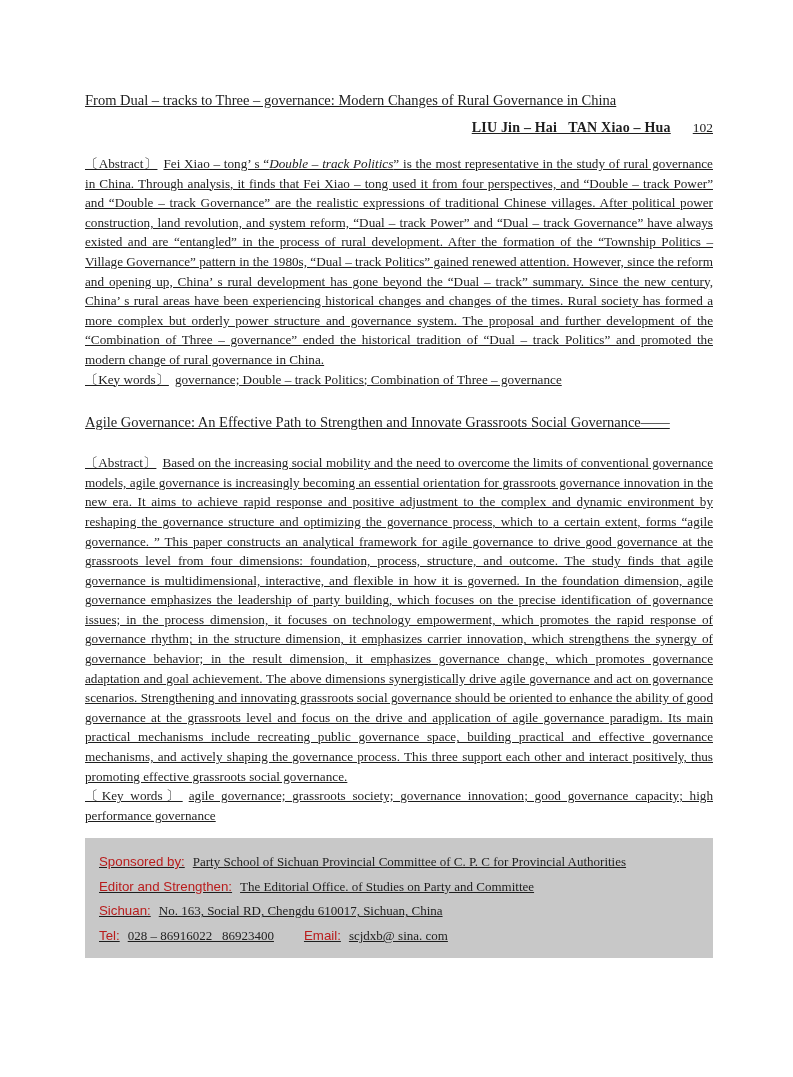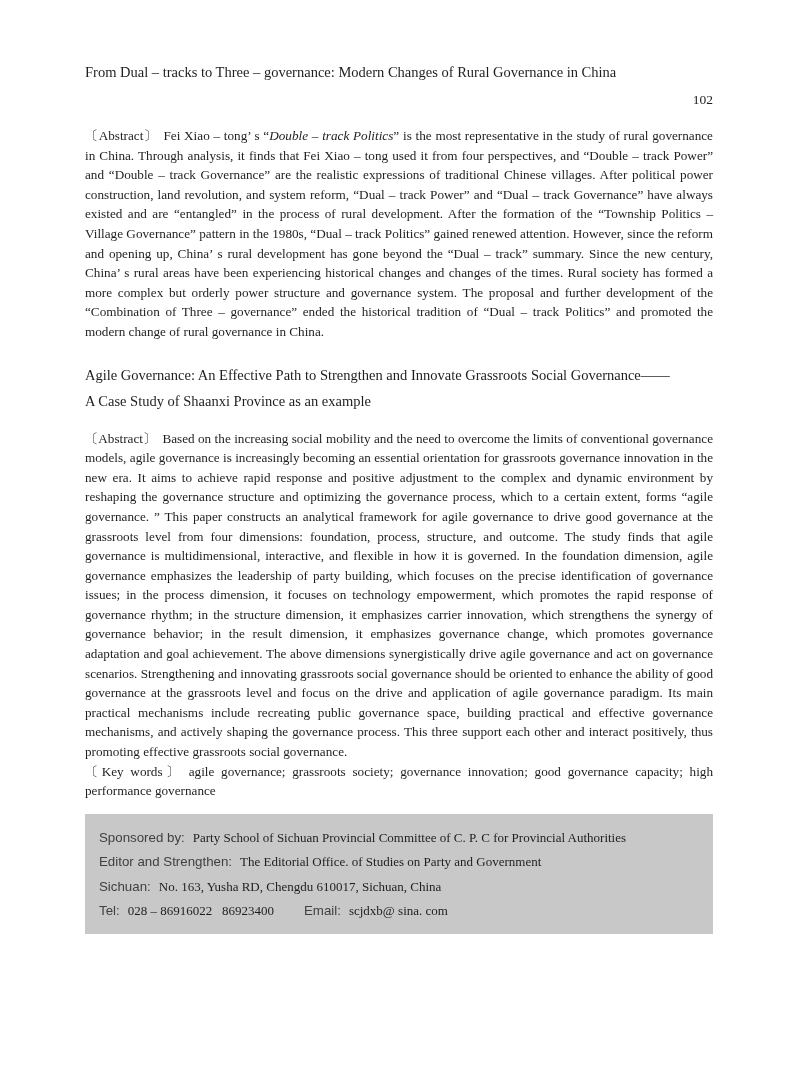--- a/index.html
+++ b/index.html
@@ -4,21 +4,21 @@
 <style>
   html, body { margin: 0; padding: 0; }
   body {
     width: 793px; height: 1077px;
     background: #ffffff;
     color: #1e1e1e;
     font-family: "Liberation Serif", "DejaVu Serif", serif;
     overflow: hidden;
   }
   .page { position: relative; width: 793px; height: 1077px; background: #ffffff; }
-  .content { position: absolute; left: 85px; top: 0; width: 628px; padding-top: 61px; }
+  .content { position: absolute; left: 85px; top: 0; width: 628px; padding-top: 89px; text-decoration: underline; }
 
   .article-title {
     font-size: 14.5px; font-weight: normal; line-height: 23px;
     margin: 0; white-space: nowrap;
   }
   .byline {
     display: flex; justify-content: flex-end; align-items: baseline;
     margin-top: 6px; font-size: 14px; line-height: 20px;
   }
   .authors { font-weight: bold; letter-spacing: 0.2px; }
@@ -42,65 +42,68 @@
 
   .sponsor-box {
     margin-top: 13px;
     background: #c8c8c8;
     padding: 12px 10px 10px 14px;
     width: 604px;
   }
   .sponsor-row { font-size: 13px; line-height: 24.5px; white-space: nowrap; }
   .sponsor-label {
     font-family: "Liberation Sans", "DejaVu Sans", sans-serif;
-    font-size: 13.3px; color: #404040; margin-right: 8px; text-align: center;
+    font-size: 13.3px; color: #b91c1c; margin-right: 8px; text-align: center;
   }
   .email-label { margin-left: 30px; }
 
   .editors-note { text-align: right; margin-top: 13px; font-size: 14px; line-height: 18px; }
   .page-number { margin-top: 16px; font-size: 13px; line-height: 16px; }
 </style>
 </head>
 <body>
 
 <div class="page">
   <div class="content">
 
     <section class="article article-1">
       <h2 class="article-title">From Dual – tracks to Three – governance: Modern Changes of Rural Governance in China</h2>
       <div class="byline">
+        <span class="authors">LIU Jin – Hai&nbsp;&nbsp;&nbsp;TAN Xiao – Hua</span>
         <span class="pageref">102</span>
       </div>
       <p class="abstract">
         <span class="bracket-label">〔Abstract〕</span><span>Fei Xiao – tong’ s “</span><span class="abstract-italic">Double – track Politics</span><span>” is the most representative in the study of rural governance in China. Through analysis, it finds that Fei Xiao – tong used it from four perspectives, and “Double – track Power” and “Double – track Governance” are the realistic expressions of traditional Chinese villages. After political power construction, land revolution, and system reform, “Dual – track Power” and “Dual – track Governance” have always existed and are “entangled” in the process of rural development. After the formation of the “Township Politics – Village Governance” pattern in the 1980s, “Dual – track Politics” gained renewed attention. However, since the reform and opening up, China’ s rural development has gone beyond the “Dual – track” summary. Since the new century, China’ s rural areas have been experiencing historical changes and changes of the times. Rural society has formed a more complex but orderly power structure and governance system. The proposal and further development of the “Combination of Three – governance” ended the historical tradition of “Dual – track Politics” and promoted the modern change of rural governance in China.</span>
+      </p>
+      <p class="kw">
+        <span class="bracket-label">〔Key words〕</span><span>governance; Double – track Politics; Combination of Three – governance</span>
       </p>
     </section>
 
     <section class="article article-2">
       <h2 class="article-title">Agile Governance: An Effective Path to Strengthen and Innovate Grassroots Social Governance——</h2>
       <div class="title-line-2">
-        <span>A Case Study of Shaanxi Province as an example</span>
       </div>
       <p class="abstract">
         <span class="bracket-label">〔Abstract〕</span><span>Based on the increasing social mobility and the need to overcome the limits of conventional governance models, agile governance is increasingly becoming an essential orientation for grassroots governance innovation in the new era. It aims to achieve rapid response and positive adjustment to the complex and dynamic environment by reshaping the governance structure and optimizing the governance process, which to a certain extent, forms “agile governance. ” This paper constructs an analytical framework for agile governance to drive good governance at the grassroots level from four dimensions: foundation, process, structure, and outcome. The study finds that agile governance is multidimensional, interactive, and flexible in how it is governed. In the foundation dimension, agile governance emphasizes the leadership of party building, which focuses on the precise identification of governance issues; in the process dimension, it focuses on technology empowerment, which promotes the rapid response of governance rhythm; in the structure dimension, it emphasizes carrier innovation, which strengthens the synergy of governance behavior; in the result dimension, it emphasizes governance change, which promotes governance adaptation and goal achievement. The above dimensions synergistically drive agile governance and act on governance scenarios. Strengthening and innovating grassroots social governance should be oriented to enhance the ability of good governance at the grassroots level and focus on the drive and application of agile governance paradigm. Its main practical mechanisms include recreating public governance space, building practical and effective governance mechanisms, and actively shaping the governance process. This three support each other and interact positively, thus promoting effective grassroots social governance.</span><span class="abstract-italic"></span><span></span>
       </p>
       <p class="kw">
         <span class="bracket-label">〔Key words〕</span><span>agile governance; grassroots society; governance innovation; good governance capacity; high performance governance</span>
       </p>
     </section>
 
     <div class="sponsor-box">
       <div class="sponsor-row">
         <span class="sponsor-label">Sponsored by:</span><span>Party School of Sichuan Provincial Committee of C. P. C for Provincial Authorities</span>
       </div>
       <div class="sponsor-row">
-        <span class="sponsor-label">Editor and Strengthen:</span><span>The Editorial Office. of Studies on Party and Government</span>
+        <span class="sponsor-label">Editor and Strengthen:</span><span>The Editorial Office. of Studies on Party and Committee</span>
       </div>
       <div class="sponsor-row">
-        <span class="sponsor-label">Sichuan:</span><span>No. 163, Yusha RD, Chengdu 610017, Sichuan, China</span>
+        <span class="sponsor-label">Sichuan:</span><span>No. 163, Social RD, Chengdu 610017, Sichuan, China</span>
       </div>
       <div class="sponsor-row">
         <span class="sponsor-label">Tel:</span><span>028 – 86916022&nbsp;&nbsp;&nbsp;86923400</span><span class="sponsor-label email-label">Email:</span><span>scjdxb@ sina. com</span>
       </div>
     </div>
 
 
   </div>
 </div>
 

